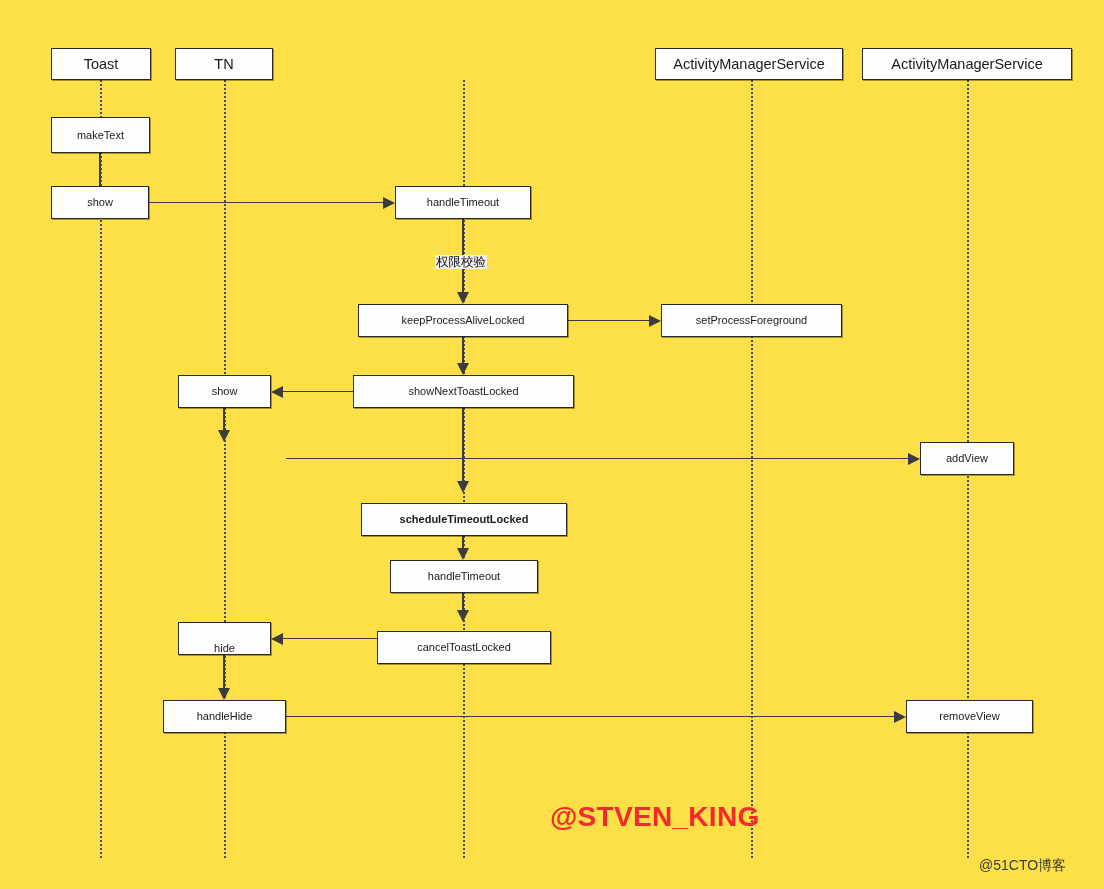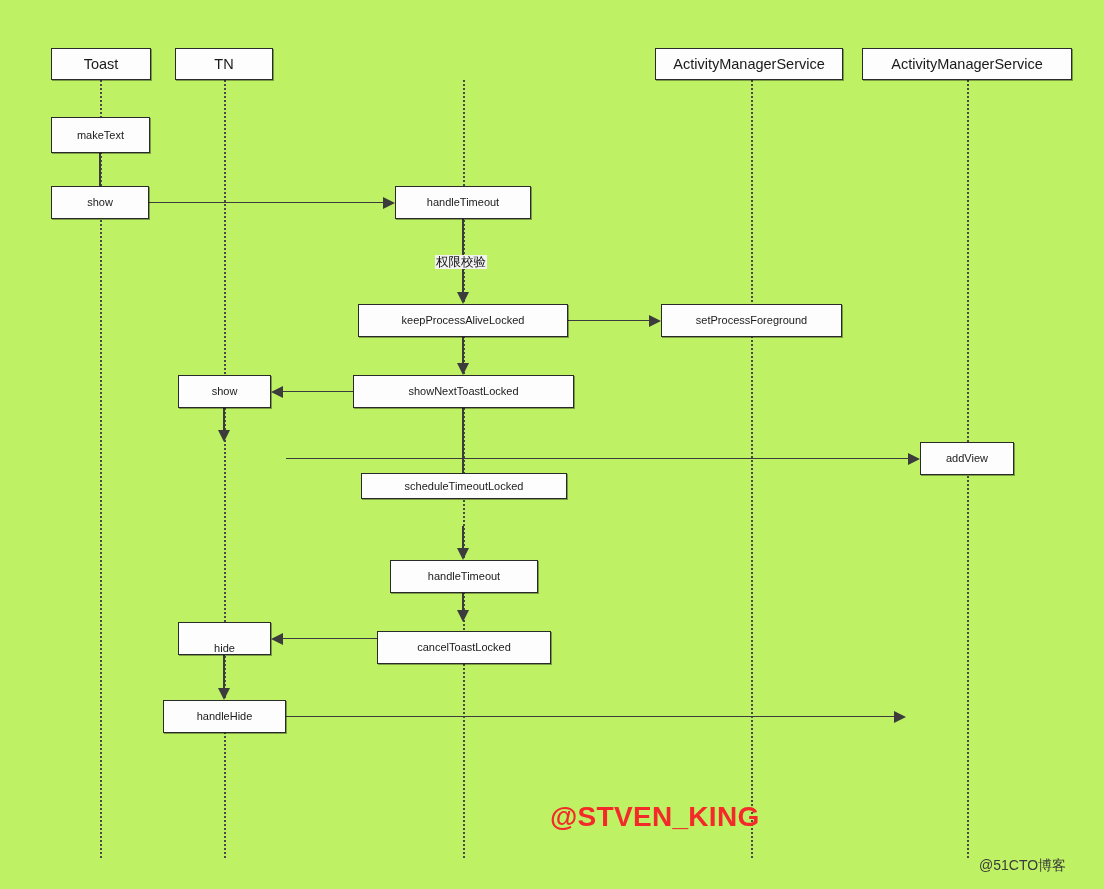--- a/index.html
+++ b/index.html
@@ -7,21 +7,21 @@
     padding: 0;
     background: #000000;
   }
   body {
     font-family: "Liberation Sans", sans-serif;
   }
   #canvas {
     position: relative;
     width: 1104px;
     height: 889px;
-    background: #bef264;
+    background: #fde047;
     overflow: hidden;
   }
   .lifeline {
     position: absolute;
     width: 0;
     border-left: 2px dotted #4a4a4a;
   }
   .node {
     position: absolute;
     background: #fdfdfd;
@@ -171,32 +171,35 @@
     </div>
   <div class="node" style="left:178px; top:375px; width:93px; height:33px;">
       <span>show</span>
     </div>
   <div class="node" style="left:353px; top:375px; width:221px; height:33px;">
       <span>showNextToastLocked</span>
     </div>
   <div class="node" style="left:920px; top:442px; width:94px; height:33px;">
       <span>addView</span>
     </div>
-  <div class="node" style="left:361px; top:473px; width:206px; height:26px;">
+  <div class="node" style="left:361px; top:503px; width:206px; height:33px;font-weight:bold;">
       <span>scheduleTimeoutLocked</span>
     </div>
   <div class="node" style="left:390px; top:560px; width:148px; height:33px;">
       <span>handleTimeout</span>
     </div>
   <div class="node" style="left:178px; top:622px; width:93px; height:33px;align-items:flex-end;">
       <span>hide</span>
     </div>
   <div class="node" style="left:377px; top:622px; width:174px; height:33px;margin-top:9px;">
       <span>cancelToastLocked</span>
     </div>
   <div class="node" style="left:163px; top:700px; width:123px; height:33px;">
       <span>handleHide</span>
     </div>
+  <div class="node" style="left:906px; top:700px; width:127px; height:33px;">
+      <span>removeView</span>
+    </div>
 
   <div class="watermark-main" style="left:550px; top:801px;">@STVEN_KING</div>
   <div class="watermark-corner" style="left:979px; top:857px;">@51CTO博客</div>
 
 </div>
 
 </body></html>

